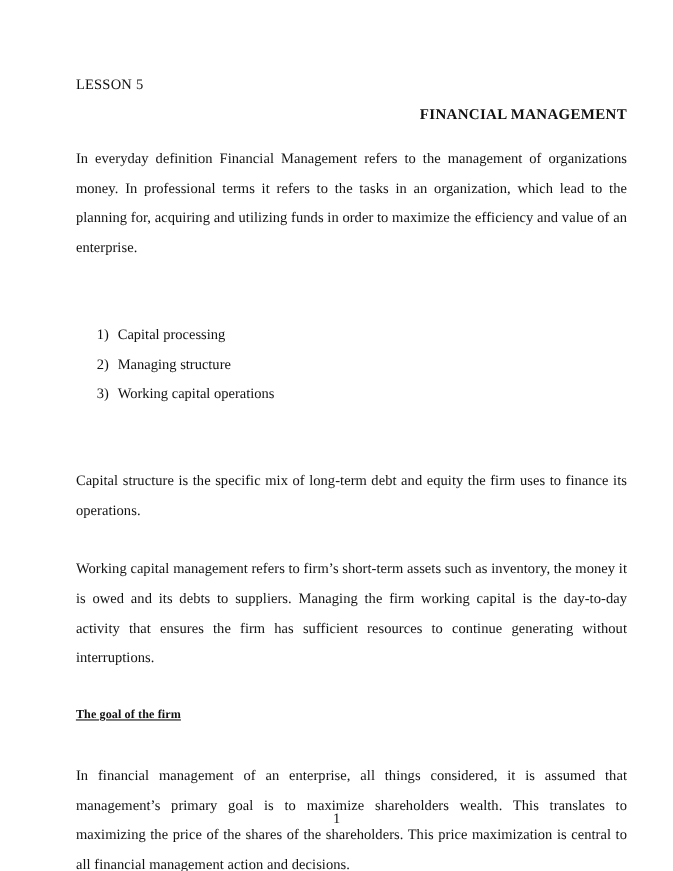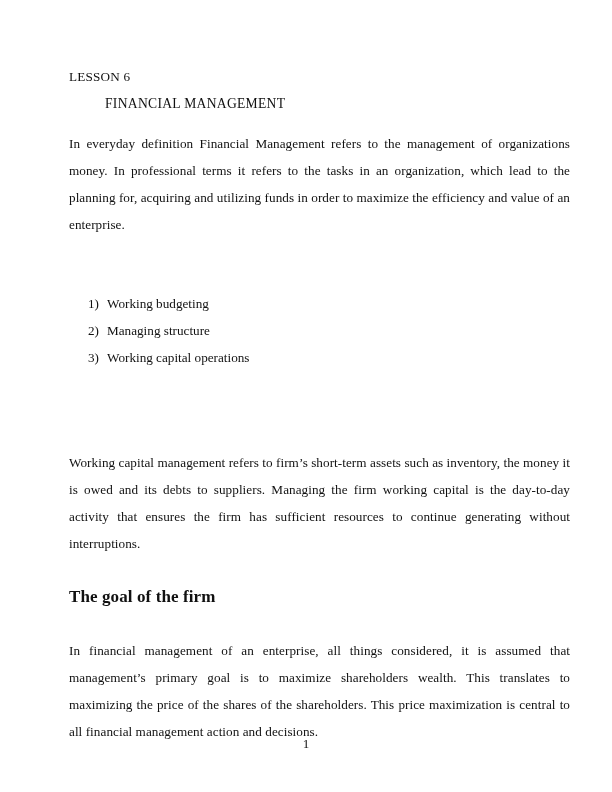--- a/index.html
+++ b/index.html
@@ -29,46 +29,47 @@
     width: 501px;
   }
   .lesson-label {
     font-size: 13.2px;
     line-height: 27px;
     letter-spacing: 0.2px;
     text-align: left;
   }
   .doc-title {
     font-size: 13.6px;
-    font-weight: normal;
+    font-weight: bold;
     line-height: 27px;
-    text-align: left;
+    text-align: right;
     letter-spacing: 0.3px;
     margin-left: 36px;
   }
   .gap-sm { height: 13px; }
   .gap-md { height: 26px; }
   .gap-lg { height: 27px; }
   p.body-par {
     margin: 0;
     font-size: 13.2px;
     line-height: 27px;
     text-align: justify;
     text-justify: inter-word;
     letter-spacing: 0.05px;
     font-family: Liberation Serif, serif;
   }
   p.body-par.last-flow {
     text-align: justify;
   }
   .sub-head {
-    font-size: 17px;
+    font-size: 11px;
     font-weight: bold;
     line-height: 27px;
     letter-spacing: 0.1px;
+    text-decoration: underline;
   }
   ol.q-list {
     margin: 0;
     padding: 0;
     list-style: none;
   }
   ol.q-list li {
     font-size: 13.2px;
     line-height: 27px;
     padding-left: 19px;
@@ -90,53 +91,54 @@
     line-height: 16px;
   }
 </style>
 </head>
 <body>
 
 <div class="page">
 
   <div class="content">
 
-    <div class="lesson-label">LESSON 6</div>
+    <div class="lesson-label">LESSON 5</div>
 
     <div class="doc-title">FINANCIAL MANAGEMENT</div>
 
     <div class="gap-sm"></div>
 
     <p class="body-par">In everyday definition Financial Management refers to the management of organizations money. In professional terms it refers to the tasks in an organization, which lead to the planning for, acquiring and utilizing funds in order to maximize the efficiency and value of an enterprise.</p>
 
     <div class="gap-md"></div>
 
 
     <div class="gap-md"></div>
 
     <ol class="q-list">
       <li>
         <span class="marker">1)</span>
-        <span>Working budgeting</span>
+        <span>Capital processing</span>
       </li>
       <li>
         <span class="marker">2)</span>
         <span>Managing structure</span>
       </li>
       <li>
         <span class="marker">3)</span>
         <span>Working capital operations</span>
       </li>
     </ol>
 
     <div class="gap-md"></div>
 
 
     <div class="gap-md"></div>
 
+    <p class="body-par">Capital structure is the specific mix of long-term debt and equity the firm uses to finance its operations.</p>
 
     <div class="gap-md"></div>
 
     <p class="body-par">Working capital management refers to firm’s short-term assets such as inventory, the money it is owed and its debts to suppliers. Managing the firm working capital is the day-to-day activity that ensures the firm has sufficient resources to continue generating without interruptions.</p>
 
     <div class="gap-md"></div>
 
     <div class="sub-head">The goal of the firm</div>
 
     <div class="gap-lg"></div>

